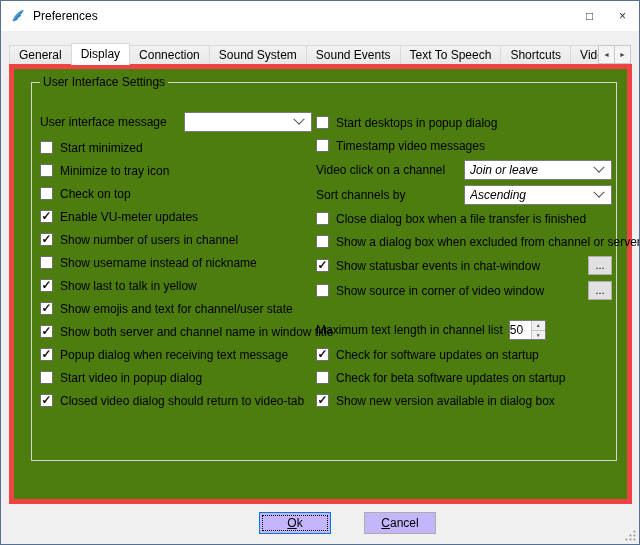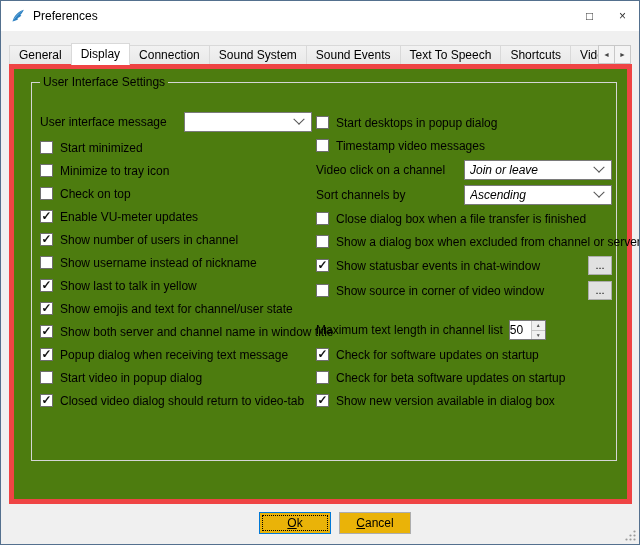--- a/index.html
+++ b/index.html
@@ -64,23 +64,23 @@
   .spin{margin-left:6px;height:20px;box-sizing:border-box;display:flex;
     border:1px solid #7a7a7a;background:#fff;flex:none;}
   .spin-val{width:21px;display:flex;align-items:center;}
   .spin-btns{display:flex;flex-direction:column;width:13px;border-left:1px solid #c5c5c5;}
   .spin-btn{flex:1;font-size:5px;display:flex;align-items:center;justify-content:center;
     background:#f0f0f0;color:#555;}
   .spin-btn + .spin-btn{border-top:1px solid #c5c5c5;}
   
   .footer{position:absolute;left:0;right:0;bottom:10px;height:22px;display:flex;
     justify-content:center;gap:8px;padding-left:30px;}
-  .btn{width:72px;height:22px;box-sizing:border-box;background:#eab308;
+  .btn{width:72px;height:22px;box-sizing:border-box;background:#c4b5fd;
     border:1px solid #adadad;display:flex;align-items:center;justify-content:center;
-    font-family:"Liberation Sans",sans-serif;font-size:12px;}
+    font-family:"Liberation Sans",sans-serif;font-size:12px;margin-left:25px;}
   .btn.default{border-color:#0078d7;outline:1px dotted #000;outline-offset:-4px;}
   .mn{text-decoration:underline;}
   .grip{position:absolute;right:2px;bottom:2px;width:13px;height:13px;}
 </style>
 </head>
 <body>
 
 <div class="window">
 
   <div class="titlebar">

